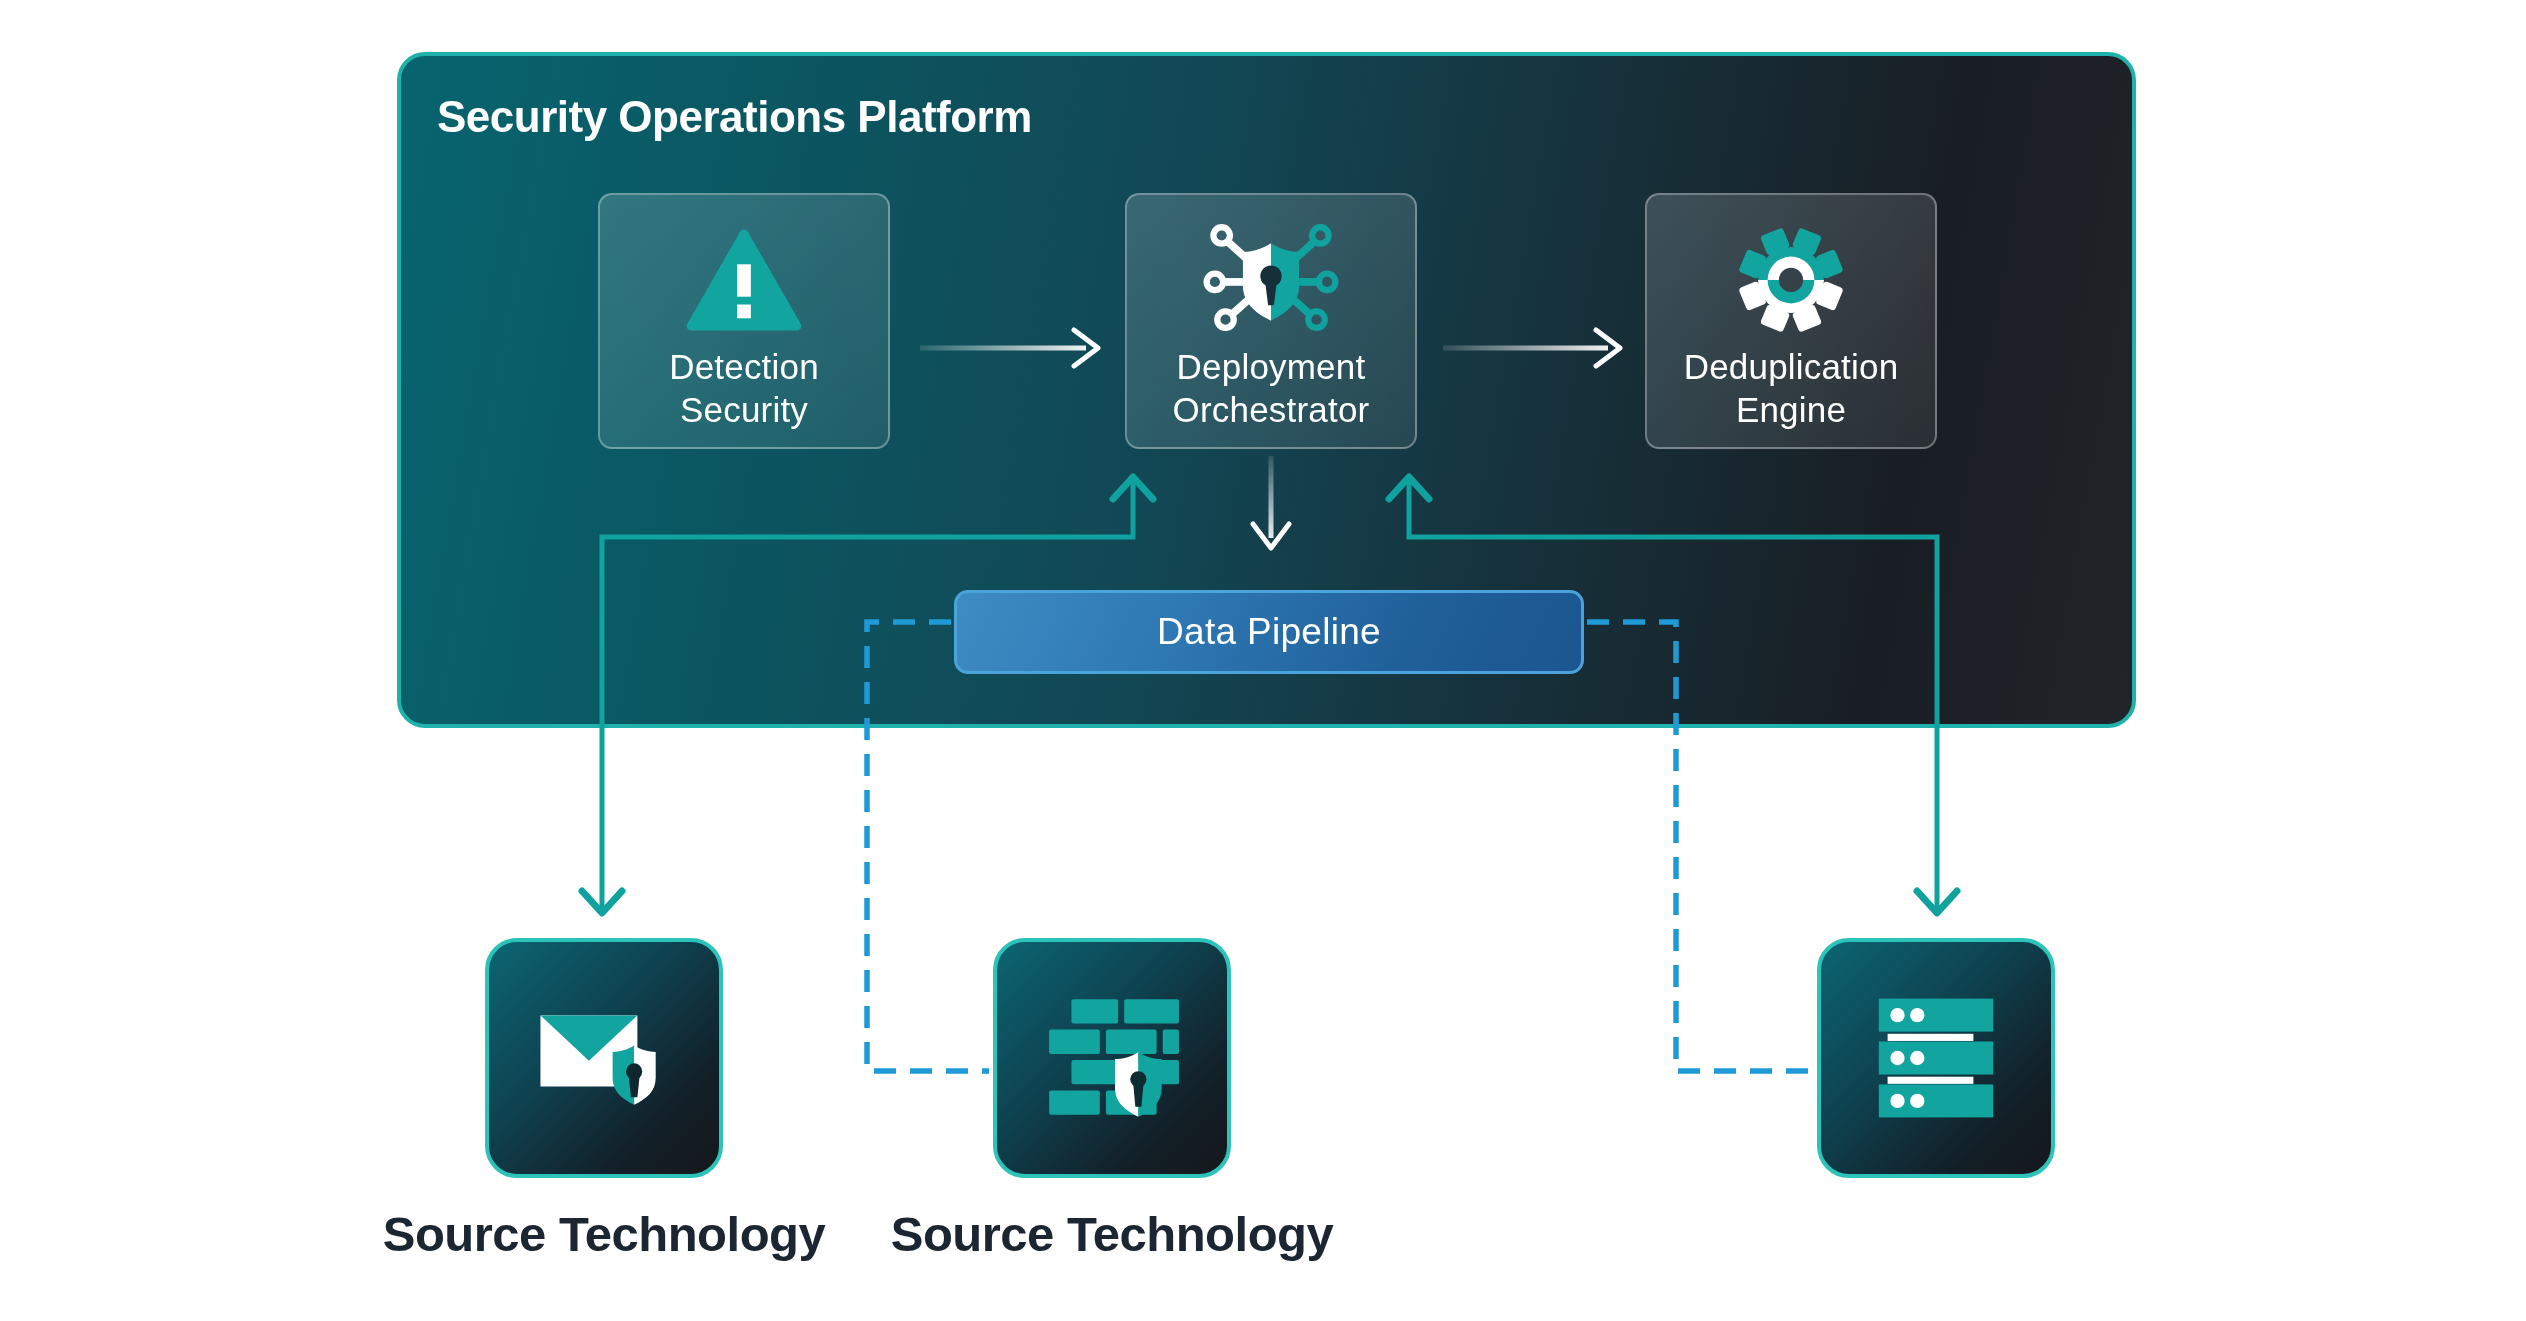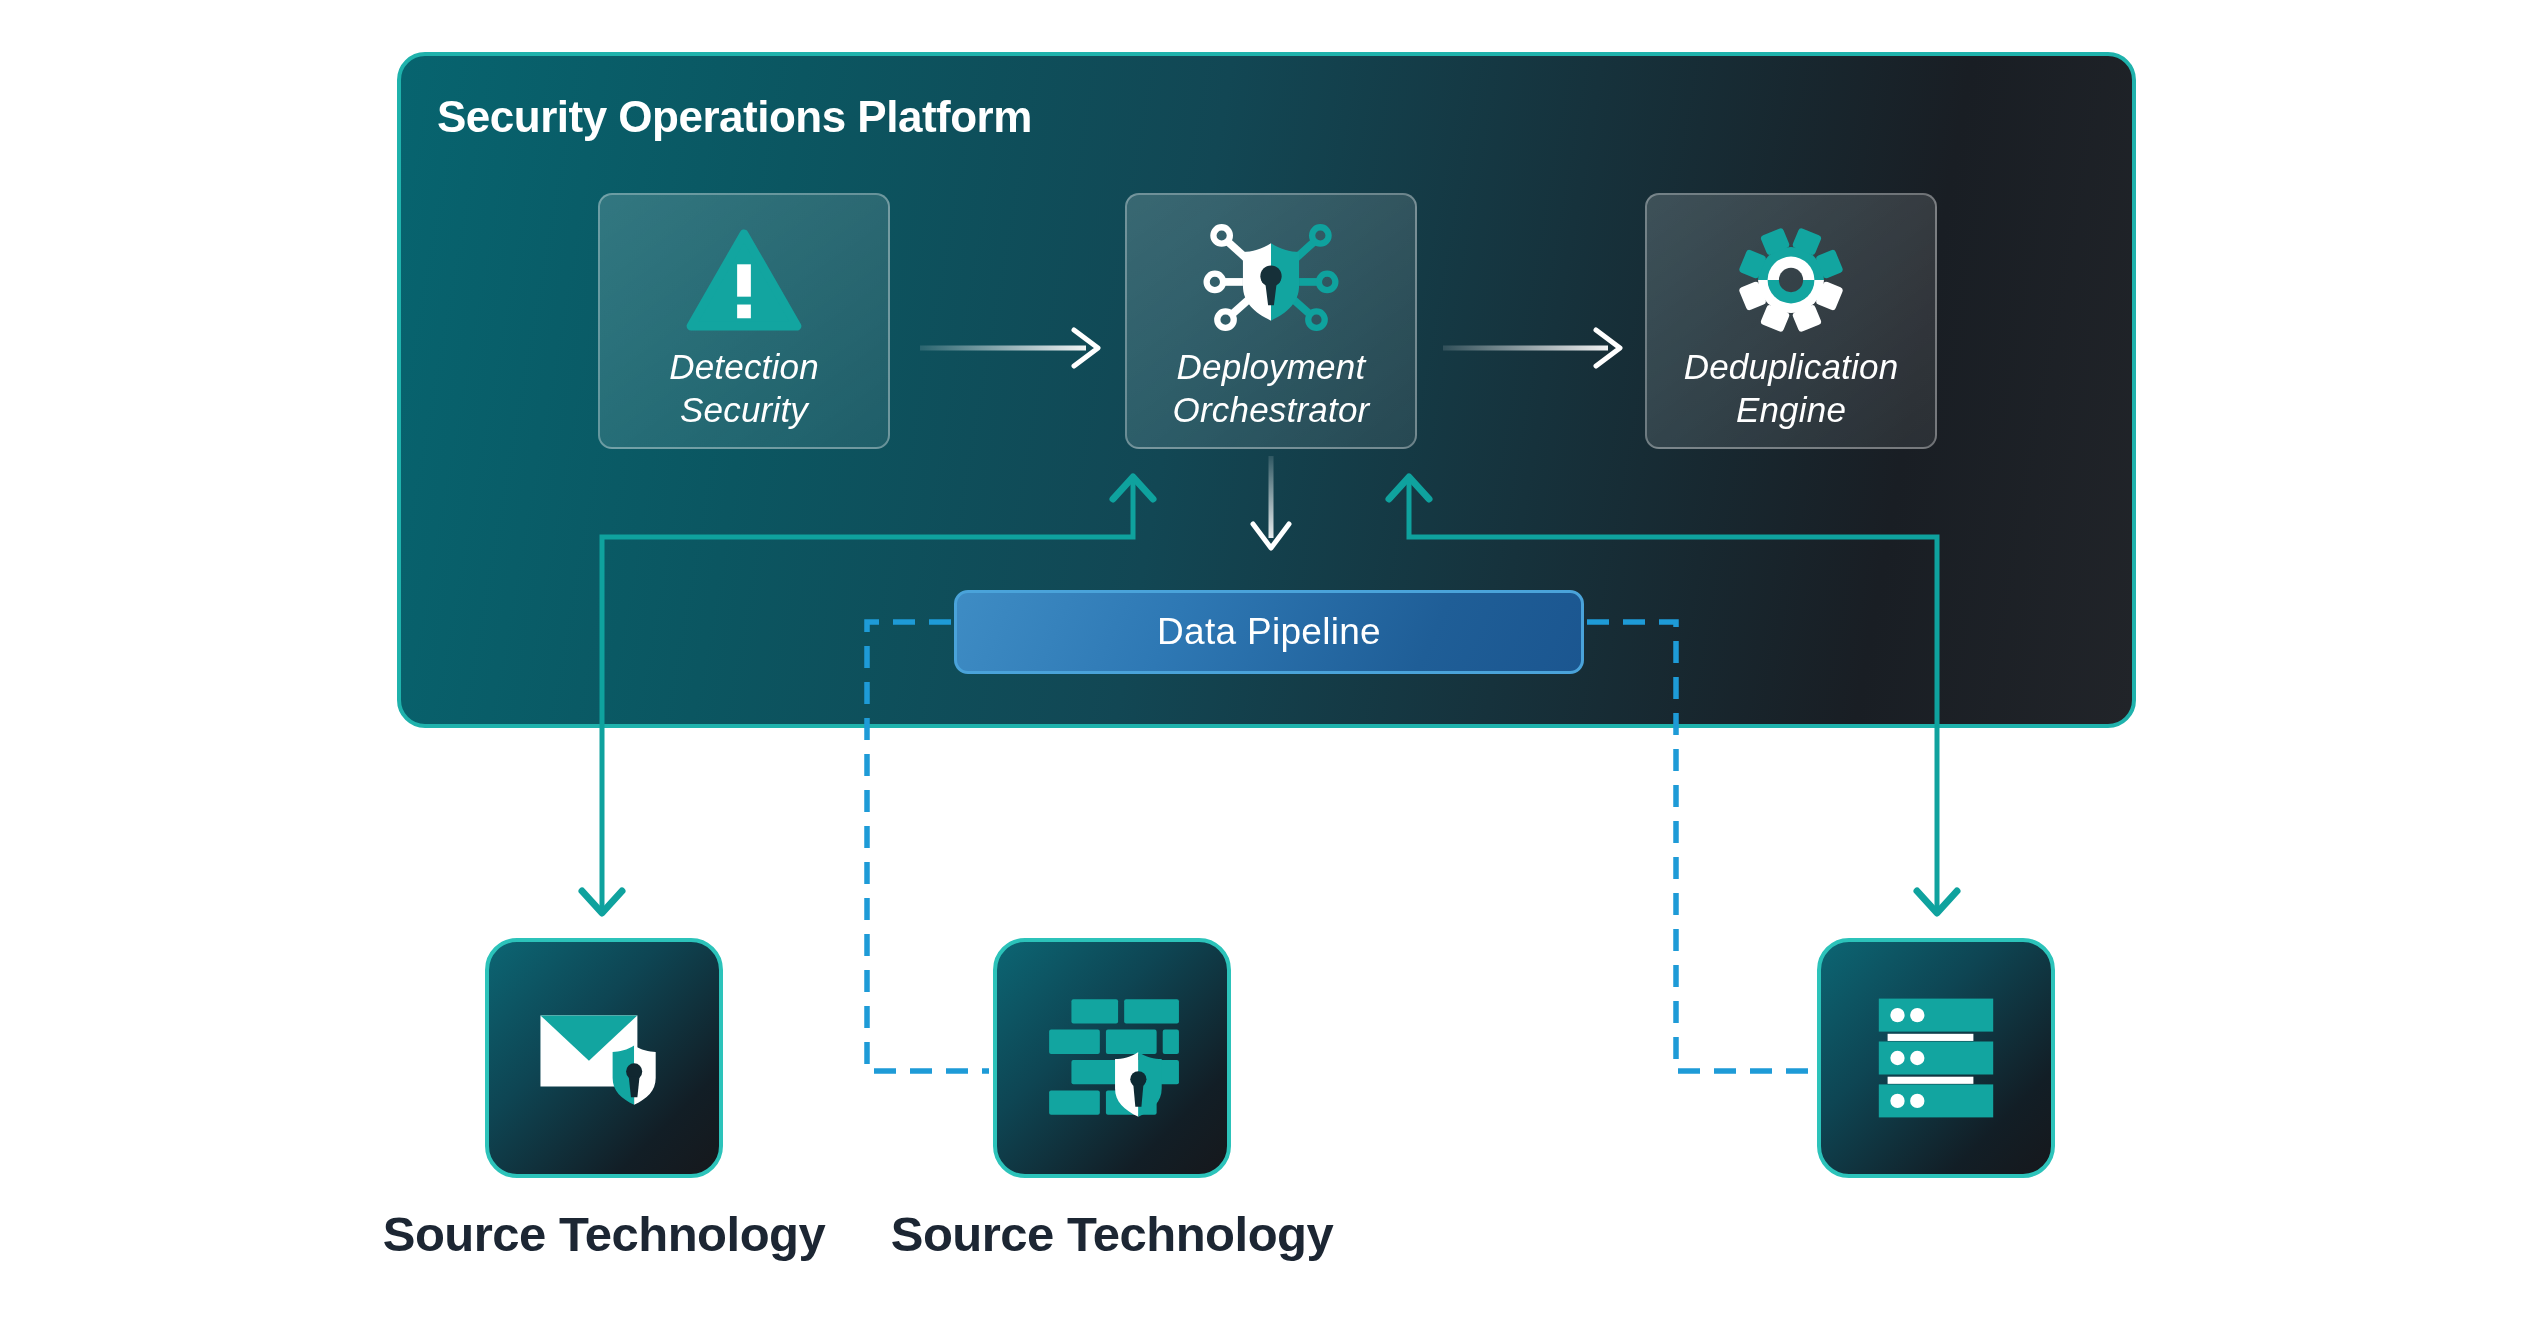--- a/index.html
+++ b/index.html
@@ -31,21 +31,21 @@
     border:2px solid rgba(255,255,255,0.32);border-radius:14px;
     background:linear-gradient(145deg,rgba(255,255,255,0.17),rgba(255,255,255,0.08));
     display:flex;flex-direction:column;align-items:center;
   }
   .node-detection{left:598px}
   .node-deployment{left:1125px}
   .node-dedup{left:1645px}
   .node-icon{height:122px;margin-top:24px;display:flex;align-items:center;justify-content:center;}
   .node-label{
     margin-top:4px;text-align:center;color:#ffffff;
-    font-size:35px;line-height:43px;font-weight:400;letter-spacing:0.2px;font-style:italic;
+    font-size:35px;line-height:43px;font-weight:400;letter-spacing:0.2px;
   }
   .node-label span{display:block;}
   
   .pipeline{
     position:absolute;left:954px;top:590px;width:630px;height:84px;box-sizing:border-box;z-index:2;
     border:3px solid var(--pipeline-border);border-radius:14px;
     background:linear-gradient(115deg,#3E8CC4 0%,#2E78B4 35%,#1F5E97 75%,#1B5690 100%);
     display:flex;align-items:center;justify-content:center;
     color:#fff;font-size:37px;font-weight:400;letter-spacing:0.3px;
   }

